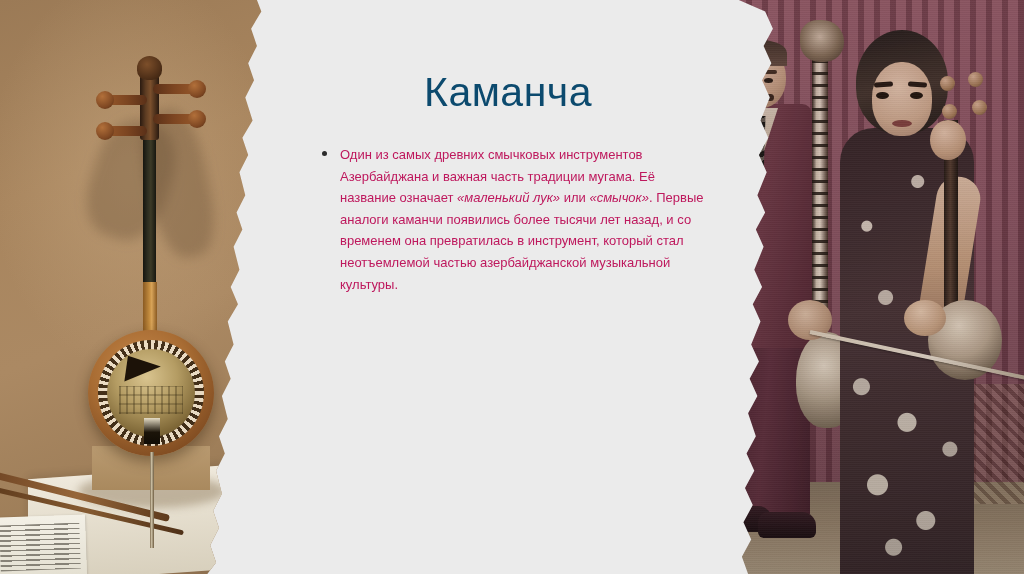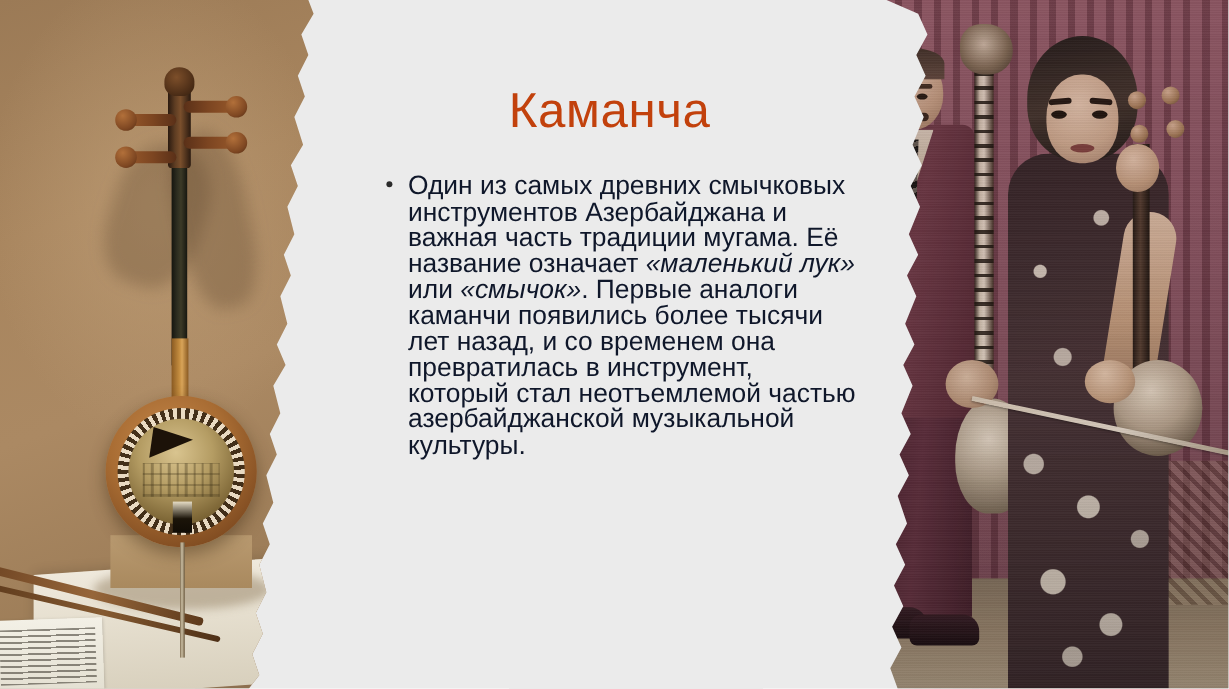--- a/index.html
+++ b/index.html
@@ -549,37 +549,37 @@
     height: 574px;
   }
   #title {
     position: absolute;
     left: 0;
     top: 72px;
     width: 432px;
     text-align: center;
     font-size: 41px;
     line-height: 1;
-    color: #c2410c;
+    color: #0c4a6e;
     font-weight: normal;
     letter-spacing: 0.5px;
   }
   #bullets {
     position: absolute;
     left: 28px;
     top: 144px;
     width: 394px;
   }
   .bullet {
     position: relative;
     padding-left: 20px;
     margin-bottom: 17px;
-    font-size: 22px;
+    font-size: 13px;
     line-height: 21.6px;
-    color: #0f172a;
+    color: #be185d;
   }
   .bullet .dot {
     position: absolute;
     left: 2px;
     top: 7px;
     width: 5px;
     height: 5px;
     border-radius: 50%;
     background: #2b2b2b;
   }

